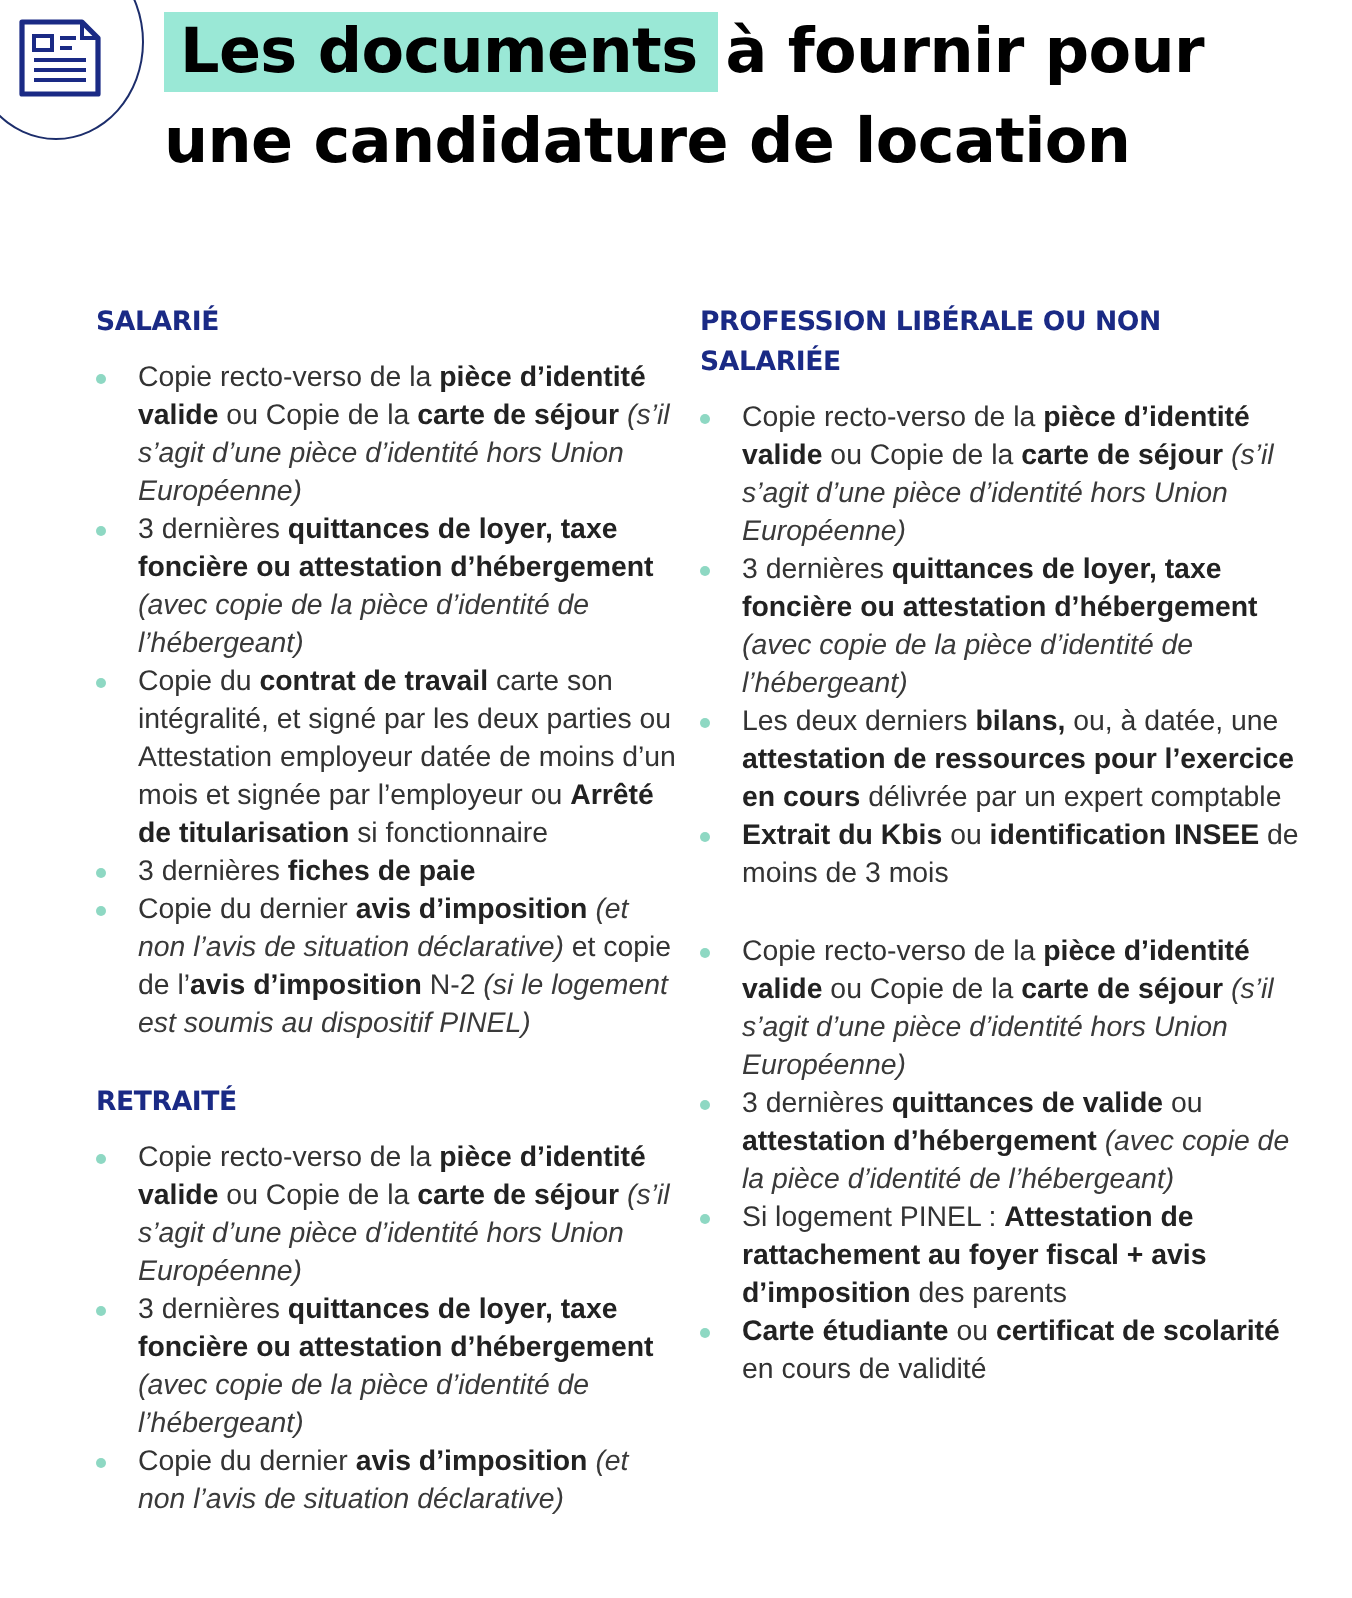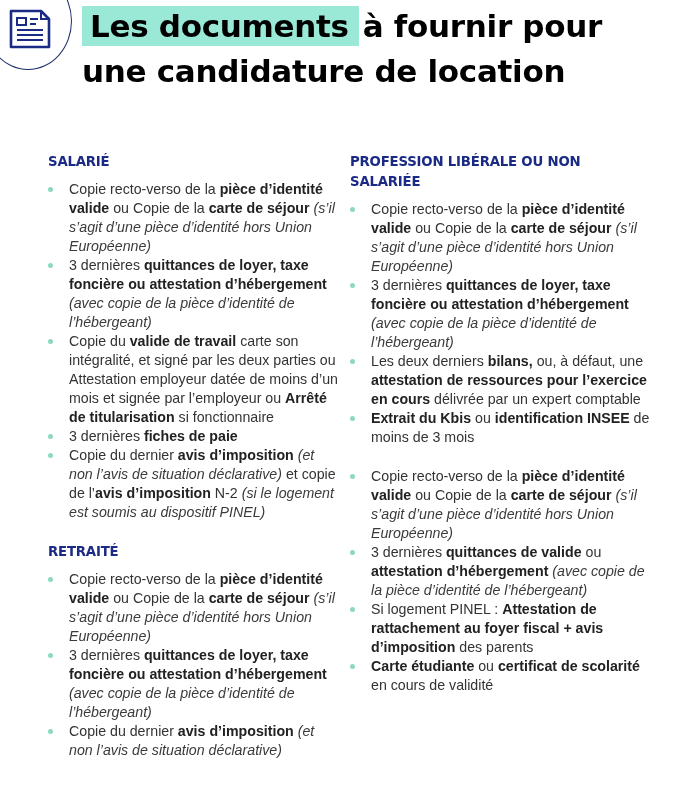--- a/index.html
+++ b/index.html
@@ -65,21 +65,21 @@
   <span class="hl">Les documents</span><span>à fournir pour</span><br>
   <span>une candidature de location</span>
 </div>
 
 <div class="col col-left">
   <div class="section">
     <div class="section-title">SALARIÉ</div>
     <ul class="items">
       <li><span>Copie recto-verso de la </span><b>pièce d’identité valide</b><span> ou Copie de la </span><b>carte de séjour</b><i> (s’il s’agit d’une pièce d’identité hors Union Européenne)</i></li>
       <li><span>3 dernières </span><b>quittances de loyer, taxe foncière ou attestation d’hébergement</b><span> </span><i>(avec copie de la pièce d’identité de l’hébergeant)</i></li>
-      <li><span>Copie du </span><b>valide de travail</b><span> carte son intégralité, et signé par les deux parties ou Attestation employeur datée de moins d’un mois et signée par l’employeur ou </span><b>Arrêté de titularisation</b><span> si fonctionnaire</span></li>
+      <li><span>Copie du </span><b>contrat de travail</b><span> carte son intégralité, et signé par les deux parties ou Attestation employeur datée de moins d’un mois et signée par l’employeur ou </span><b>Arrêté de titularisation</b><span> si fonctionnaire</span></li>
       <li><span>3 dernières </span><b>fiches de paie</b></li>
       <li><span>Copie du dernier </span><b>avis d’imposition</b><span> </span><i>(et non l’avis de situation déclarative)</i><span> et copie de l’</span><b>avis d’imposition</b><span> N-2 </span><i>(si le logement est soumis au dispositif PINEL)</i></li>
     </ul>
   </div>
 
   <div class="section">
     <div class="section-title">RETRAITÉ</div>
     <ul class="items">
       <li><span>Copie recto-verso de la </span><b>pièce d’identité valide</b><span> ou Copie de la </span><b>carte de séjour</b><i> (s’il s’agit d’une pièce d’identité hors Union Européenne)</i></li>
       <li><span>3 dernières </span><b>quittances de loyer, taxe foncière ou attestation d’hébergement</b><span> </span><i>(avec copie de la pièce d’identité de l’hébergeant)</i></li>
@@ -87,21 +87,21 @@
     </ul>
   </div>
 </div>
 
 <div class="col col-right">
   <div class="section">
     <div class="section-title">PROFESSION LIBÉRALE OU NON SALARIÉE</div>
     <ul class="items">
       <li><span>Copie recto-verso de la </span><b>pièce d’identité valide</b><span> ou Copie de la </span><b>carte de séjour</b><i> (s’il s’agit d’une pièce d’identité hors Union Européenne)</i></li>
       <li><span>3 dernières </span><b>quittances de loyer, taxe foncière ou attestation d’hébergement</b><span> </span><i>(avec copie de la pièce d’identité de l’hébergeant)</i></li>
-      <li><span>Les deux derniers </span><b>bilans,</b><span> ou, à défaut, une </span><b>attestation de ressources pour l’exercice en cours</b><span> délivrée par un expert comptable</span></li>
+      <li><span>Les deux derniers </span><b>bilans,</b><span> ou, à datée, une </span><b>attestation de ressources pour l’exercice en cours</b><span> délivrée par un expert comptable</span></li>
       <li><b>Extrait du Kbis</b><span> ou </span><b>identification INSEE</b><span> de moins de 3 mois</span></li>
     </ul>
   </div>
 
   <div class="section">
     <ul class="items">
       <li><span>Copie recto-verso de la </span><b>pièce d’identité valide</b><span> ou Copie de la </span><b>carte de séjour</b><i> (s’il s’agit d’une pièce d’identité hors Union Européenne)</i></li>
       <li><span>3 dernières </span><b>quittances de valide</b><span> ou </span><b>attestation d’hébergement</b><i> (avec copie de la pièce d’identité de l’hébergeant)</i></li>
       <li><span>Si logement PINEL : </span><b>Attestation de rattachement au foyer fiscal + avis d’imposition</b><span> des parents</span></li>
       <li><b>Carte étudiante</b><span> ou </span><b>certificat de scolarité</b><span> en cours de validité</span></li>

